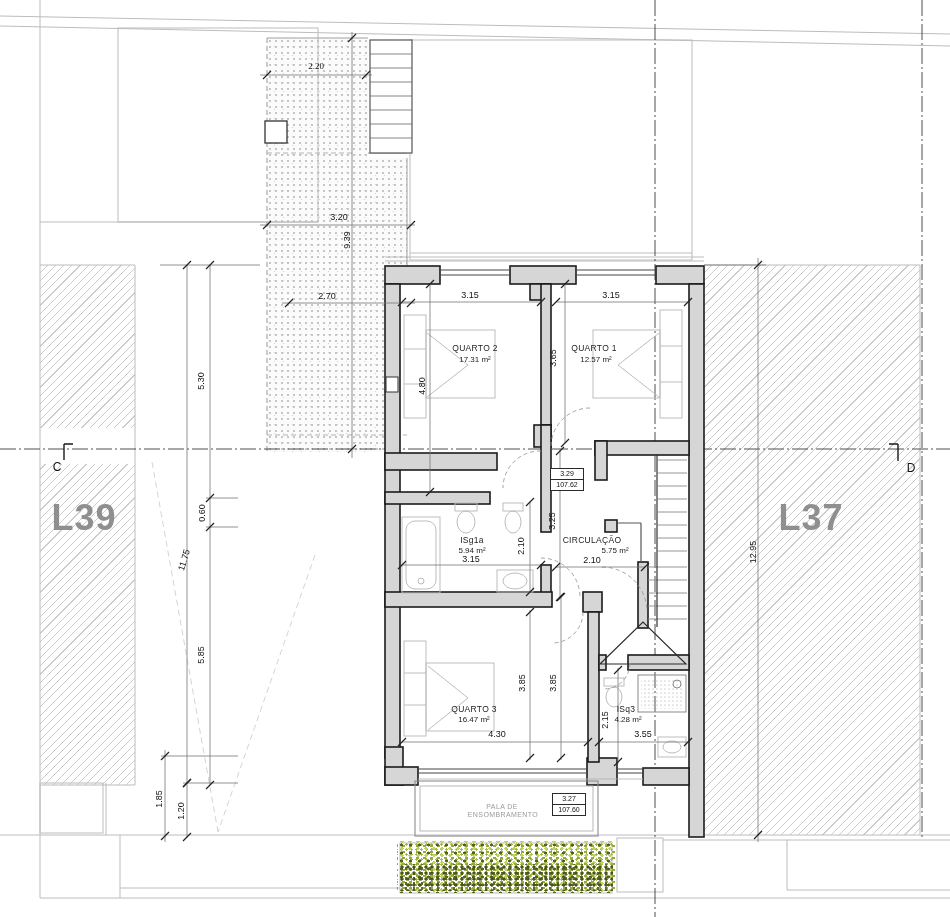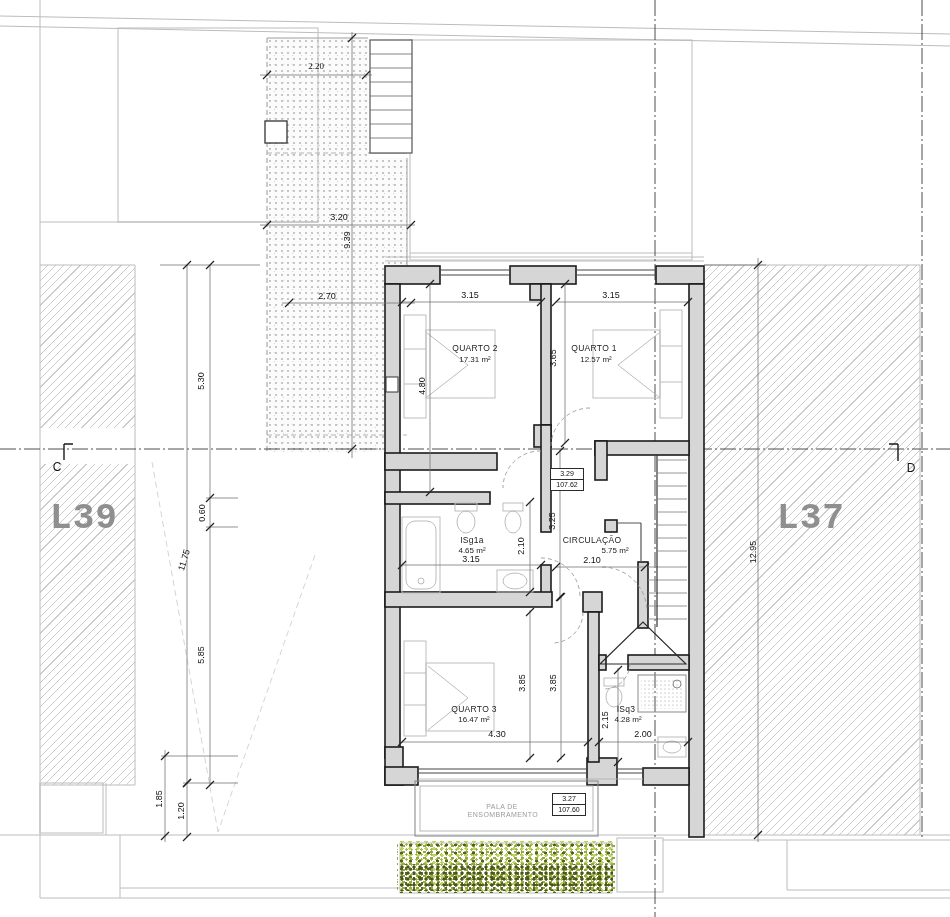--- a/index.html
+++ b/index.html
@@ -28,21 +28,21 @@
     background-size:6px 6px,8px 5px;background-position:0 0,3px 2px;}
   svg{position:absolute;left:0;top:0;}
   .dim{position:absolute;font-size:9px;color:#141414;white-space:nowrap;
        transform:translate(-50%,-50%);}
   .dim.v{transform:translate(-50%,-50%) rotate(-90deg);}
   .dim.diag{transform:translate(-50%,-50%) rotate(-73deg);}
   .rname{position:absolute;font-size:8.5px;letter-spacing:.3px;color:#222;
          transform:translate(-50%,-50%);white-space:nowrap;text-align:center;}
   .rarea{position:absolute;font-size:8px;color:#222;transform:translate(-50%,-50%);white-space:nowrap;}
   .lot{position:absolute;font-size:36px;font-weight:600;color:#8f8f8f;letter-spacing:1px;
-       transform:translate(-50%,-50%);font-family:Liberation Mono, monospace;}
+       transform:translate(-50%,-50%);}
   .sec{position:absolute;font-size:12px;color:#111;transform:translate(-50%,-50%);}
   .pala{position:absolute;font-size:7px;color:#9a9a9a;letter-spacing:.4px;
         transform:translate(-50%,-50%);white-space:nowrap;}
   .lvlbox{position:absolute;width:34px;border:1px solid #2a2a2a;background:#fff;
           font-size:7px;line-height:10px;text-align:center;color:#111;}
   .lvlbox .top{border-bottom:1px solid #2a2a2a;}
 </style>
 </head>
 <body>
 
@@ -246,21 +246,21 @@
   <div class="lot" style="left:811px;top:518px;">L37</div>
 
   <div class="sec" style="left:57px;top:467px;">C</div>
   <div class="sec" style="left:911px;top:468px;">D</div>
 
   <div class="rname" style="left:475px;top:348px;">QUARTO 2</div>
   <div class="rarea" style="left:475px;top:359px;">17.31 m²</div>
   <div class="rname" style="left:594px;top:348px;">QUARTO 1</div>
   <div class="rarea" style="left:596px;top:359px;">12.57 m²</div>
   <div class="rname" style="left:472px;top:540px;">ISg1a</div>
-  <div class="rarea" style="left:472px;top:550px;">4.65 m²</div>
+  <div class="rarea" style="left:472px;top:550px;">5.94 m²</div>
   <div class="rname" style="left:592px;top:540px;">CIRCULAÇÃO</div>
   <div class="rarea" style="left:615px;top:550px;">5.75 m²</div>
   <div class="rname" style="left:474px;top:709px;">QUARTO 3</div>
   <div class="rarea" style="left:474px;top:719px;">16.47 m²</div>
   <div class="rname" style="left:626px;top:709px;">ISq3</div>
   <div class="rarea" style="left:628px;top:719px;">4.28 m²</div>
 
   <div class="pala" style="left:502px;top:806px;">PALA DE</div>
   <div class="pala" style="left:503px;top:814px;">ENSOMBRAMENTO</div>
 
@@ -289,16 +289,16 @@
   <div class="dim v" style="left:422px;top:386px;">4.80</div>
   <div class="dim" style="left:611px;top:295px;">3.15</div>
   <div class="dim v" style="left:553px;top:358px;">3.65</div>
   <div class="dim v" style="left:552px;top:521px;">3.25</div>
   <div class="dim" style="left:471px;top:559px;">3.15</div>
   <div class="dim v" style="left:521px;top:546px;">2.10</div>
   <div class="dim" style="left:592px;top:560px;">2.10</div>
   <div class="dim" style="left:497px;top:734px;">4.30</div>
   <div class="dim v" style="left:522px;top:683px;">3.85</div>
   <div class="dim v" style="left:553px;top:683px;">3.85</div>
-  <div class="dim" style="left:643px;top:734px;">2.00</div>
+  <div class="dim" style="left:643px;top:734px;">3.55</div>
   <div class="dim v" style="left:605px;top:720px;">2.15</div>
 
 </div>
 
 </body></html>

